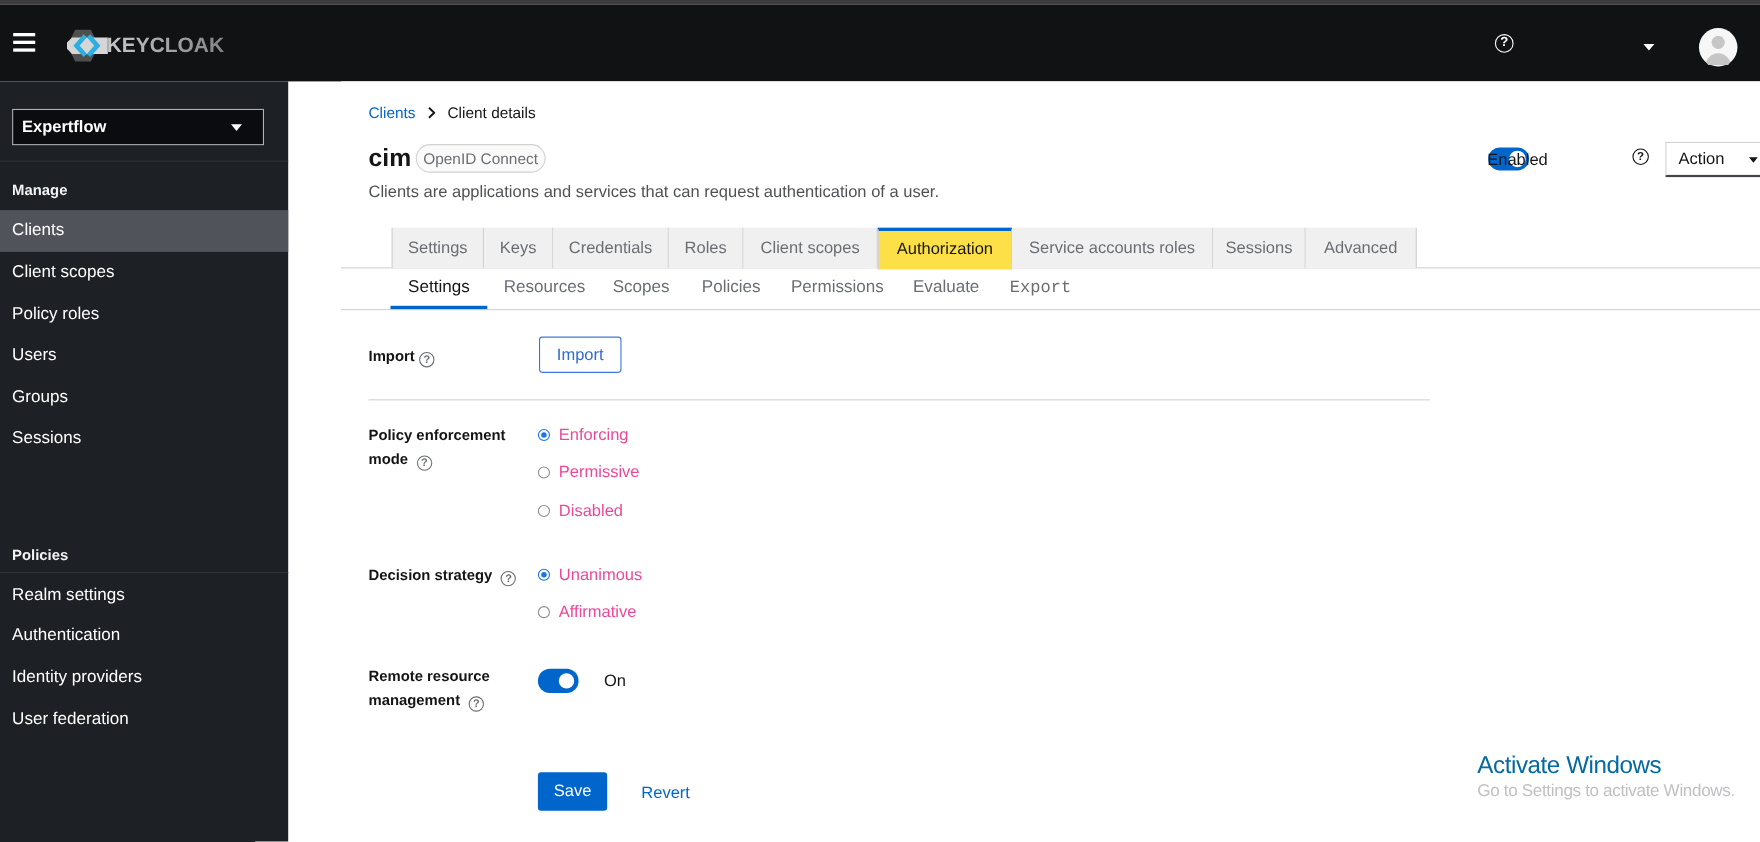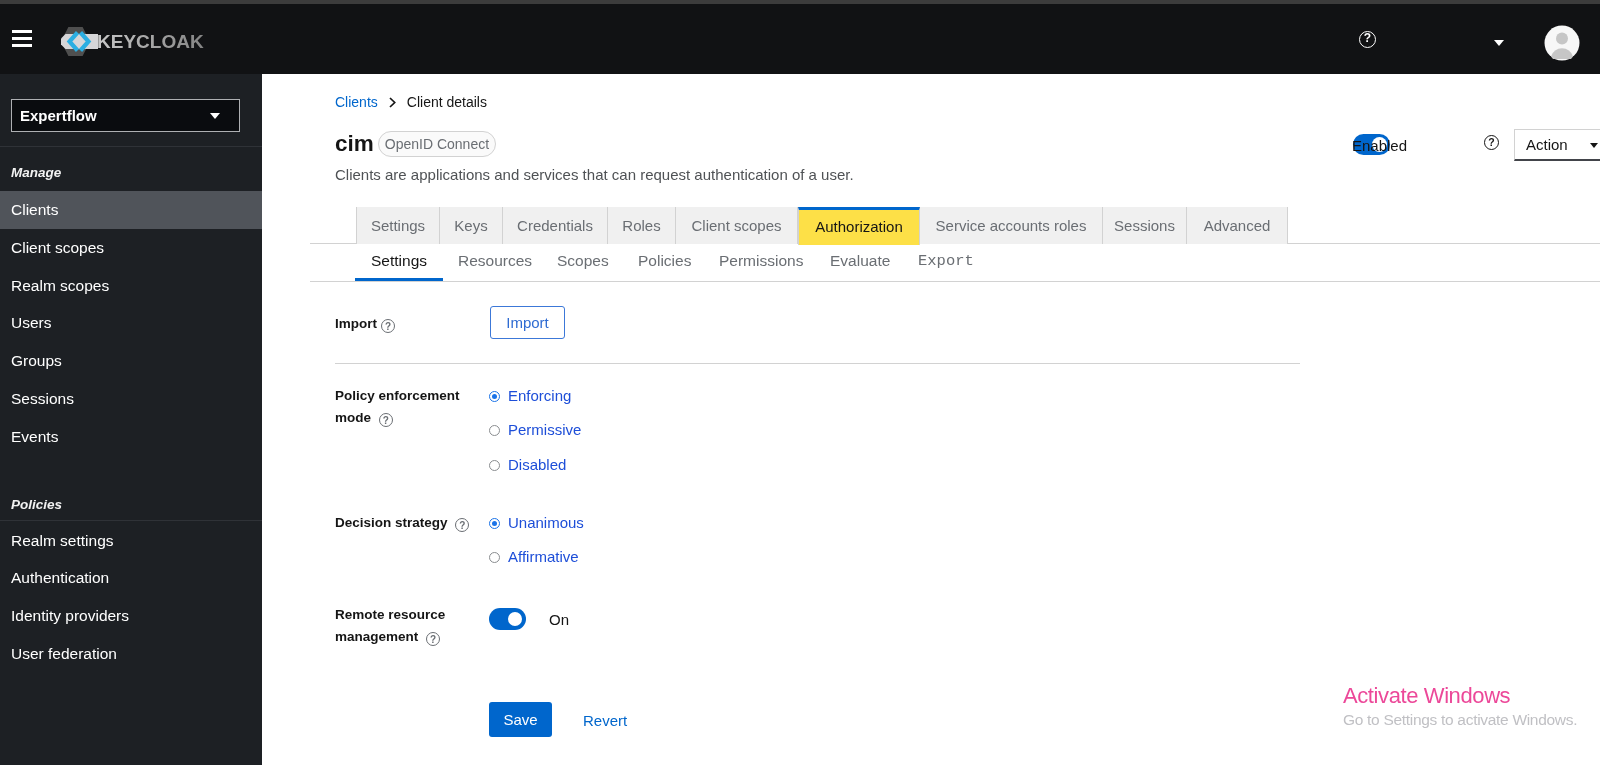--- a/index.html
+++ b/index.html
@@ -12,21 +12,21 @@
 #kc-logo { position:absolute; left:61px; top:17px; }
 #help-top { position:absolute; left:1359px; top:27px; width:17px; height:17px; border:1.7px solid #fff; border-radius:50%; color:#fff; font-size:12px; font-weight:bold; text-align:center; line-height:13.5px; }
 #admin-name { position:absolute; left:1434px; top:26px; color:#c4b5fd; font-size:15px; line-height:20px;margin-top:47px; }
 #admin-caret { position:absolute; left:1494px; top:36px; width:0; height:0; border-left:5px solid transparent; border-right:5px solid transparent; border-top:6px solid #fff; }
 #avatar { position:absolute; left:1544px; top:21px; }
 
 #sidebar { position:absolute; left:0; top:74px; width:262px; height:691px; background:#1d2024; color:#fff; }
 #realm-select { position:absolute; left:11px; top:25px; width:229px; height:33px; background:#0a0c0f; border:1.5px solid #aeb0b3; display:flex; align-items:center; padding:0 8px; font-size:15px; font-weight:bold; color:#fff; }
 #realm-select .caret { position:absolute; right:19px; top:13px; width:0; height:0; border-left:5px solid transparent; border-right:5px solid transparent; border-top:6px solid #fff; }
 .side-hr { position:absolute; left:0; width:262px; height:1px; background:#2f3237; }
-.nav-title { position:absolute; left:11px; font-size:13.5px; font-weight:bold; color:#f2f2f2;font-style:italic; }
+.nav-title { position:absolute; left:11px; font-size:13.5px; font-weight:bold; color:#f2f2f2; }
 .nav-item { position:absolute; left:0; width:262px; height:38px; line-height:38px; padding-left:11px; font-size:15.5px; color:#fff; }
 .nav-item.cur { background:#50545a; }
 
 #main { position:absolute; left:262px; top:74px; width:1338px; height:524px; background:#fff;margin-left:48px; }
 #breadcrumb { position:absolute; left:25px; top:20px; font-size:14px; color:#151515; }
 #breadcrumb a { color:#0066cc; text-decoration:none; }
 #breadcrumb .sep { display:inline-block; margin:0 10px; color:#151515; }
 #titlerow { position:absolute; left:25px; top:57px; height:26px; }
 #title { font-size:22.5px; font-weight:bold; color:#151515; display:inline-block; vertical-align:middle; }
 #badge { display:inline-block; vertical-align:middle; margin-left:4px; height:26px; line-height:24px; padding:0 6px; border:1px solid #d2d2d2; border-radius:13px; background:#fafafa; color:#6a6e73; font-size:14px; }
@@ -54,28 +54,28 @@
 #import-lbl { position:absolute; left:25px; top:239px; }
 #import-btn { position:absolute; left:180px; top:232px; width:75px; height:33px; border:1px solid #3c78d8; border-radius:3px; background:#fff; color:#2e6bd2; font-size:15px; text-align:center; line-height:31px; }
 #form-hr { position:absolute; left:25px; top:289px; width:965px; height:1px; background:#d2d2d2; }
 #pem-lbl { position:absolute; left:25px; top:311px; width:150px; }
 #ds-lbl { position:absolute; left:25px; top:438px; width:160px; }
 #rrm-lbl { position:absolute; left:25px; top:530px; width:150px; }
 .radio-row { position:absolute; left:179px; height:20px; }
 .radio { display:inline-block; width:11px; height:11px; border:1px solid #8a8d90; border-radius:50%; background:#fff; vertical-align:-1px; }
 .radio.sel { border:1.5px solid #1a73e8; position:relative; }
 .radio.sel::after { content:""; position:absolute; left:1.5px; top:1.5px; width:5px; height:5px; background:#1a73e8; border-radius:50%; }
-.radio-row .rlbl { margin-left:8px; font-size:15px; color:#1d4ed8; }
+.radio-row .rlbl { margin-left:8px; font-size:15px; color:#ec4899; }
 #rrm-toggle { position:absolute; left:179px; top:534px; width:37px; height:22px; background:#0066cc; border-radius:11px; }
 #rrm-toggle .knob { position:absolute; right:4px; top:4px; width:14px; height:14px; background:#fff; border-radius:50%; }
 #on-lbl { position:absolute; left:239px; top:537px; font-size:15px; color:#151515; }
 #save-btn { position:absolute; left:179px; top:628px; width:63px; height:35px; background:#0066cc; border-radius:3px; color:#fff; font-size:15px; text-align:center; line-height:35px; }
 #revert { position:absolute; left:273px; top:638px; color:#0066cc; font-size:15px; }
 
-#wm1 { position:absolute; left:1033px; top:609px; font-size:22px; letter-spacing:-0.4px; color:#ec4899; }
+#wm1 { position:absolute; left:1033px; top:609px; font-size:22px; letter-spacing:-0.4px; color:#0369a1; }
 #wm2 { position:absolute; left:1033px; top:637px; font-size:15.5px; letter-spacing:-0.3px; color:#c0c0c4; }
 </style>
 </head>
 <body>
 <div id="topstrip"></div>
 <div id="masthead">
   <div id="burger">
       <span></span>
       <span></span>
       <span></span>
@@ -101,25 +101,24 @@
     <circle cx="18" cy="13.5" r="6" fill="#c6c6c6"></circle>
     <path d="M7 31.5 a11.5 11.5 0 0 1 22 0 L27 34 L9 34 Z" fill="#c6c6c6"></path>
   </svg>
 </div>
 <div id="sidebar">
   <div id="realm-select">Expertflow<span class="caret"></span></div>
   <div class="side-hr" style="top:72px;"></div>
   <div class="nav-title" style="top:91px;">Manage</div>
   <div class="nav-item cur" style="top:117px;">Clients</div>
   <div class="nav-item" style="top:155px;">Client scopes</div>
-  <div class="nav-item" style="top:193px;">Realm scopes</div>
+  <div class="nav-item" style="top:193px;">Policy roles</div>
   <div class="nav-item" style="top:268px;">Groups</div>
   <div class="nav-item" style="top:230px;">Users</div>
   <div class="nav-item" style="top:306px;">Sessions</div>
-  <div class="nav-item" style="top:344px;">Events</div>
   <div class="nav-title" style="top:423px;">Policies</div>
   <div class="side-hr" style="top:446px;"></div>
   <div class="nav-item" style="top:448px;">Realm settings</div>
   <div class="nav-item" style="top:485px;">Authentication</div>
   <div class="nav-item" style="top:523px;">Identity providers</div>
   <div class="nav-item" style="top:561px;">User federation</div>
 </div>
 <div id="main">
   <div id="breadcrumb"><a>Clients</a><svg class="sep" width="7" height="11" viewBox="0 0 7 11" style="margin:0 11px; vertical-align:-1px;">
         <path d="M1 1 L5.7 5.5 L1 10" stroke="#151515" stroke-width="1.7" fill="none"></path>

